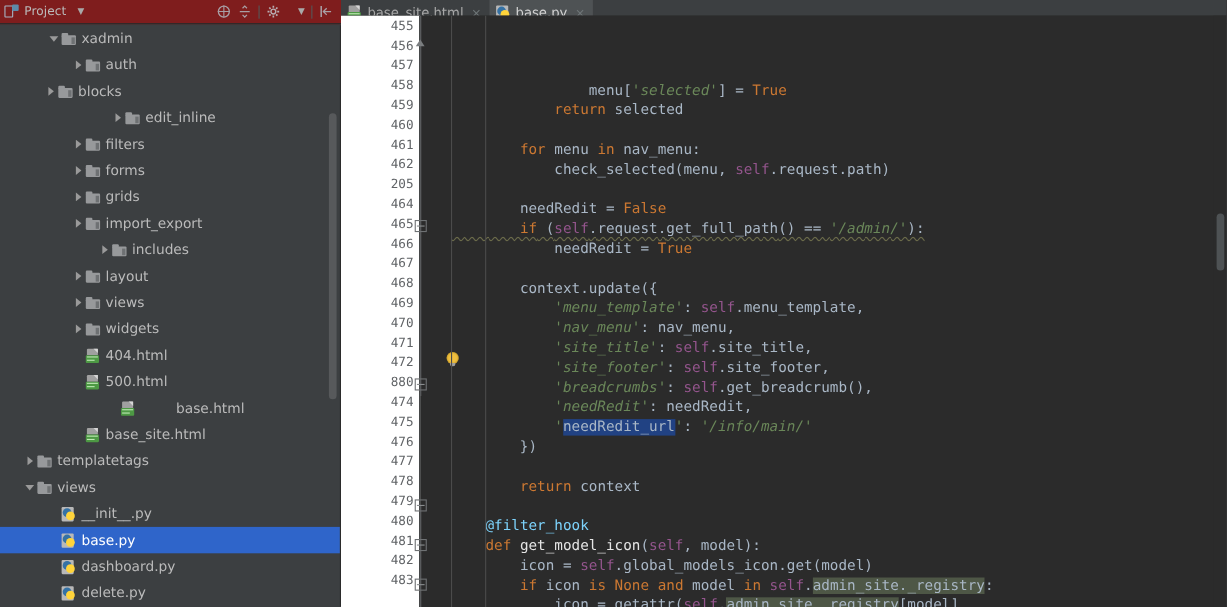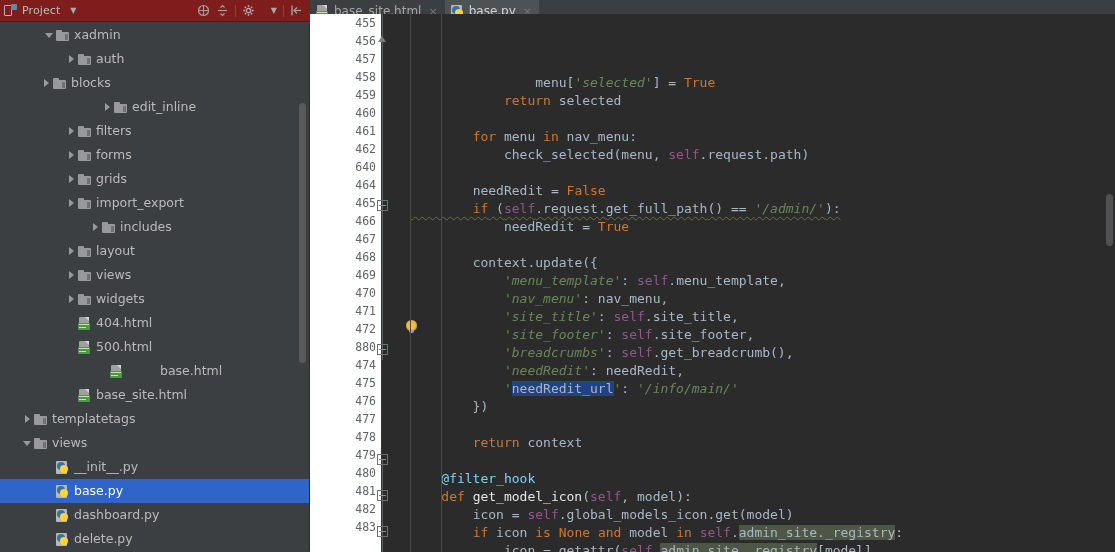--- a/index.html
+++ b/index.html
@@ -520,21 +520,21 @@
     <div class="editor">
       <div class="gutter" id="gutter">
           <div class="lnum">455</div>
           <div class="lnum">456</div>
           <div class="lnum">457</div>
           <div class="lnum">458</div>
           <div class="lnum">459</div>
           <div class="lnum">460</div>
           <div class="lnum">461</div>
           <div class="lnum">462</div>
-          <div class="lnum">640</div>
+          <div class="lnum">205</div>
           <div class="lnum">464</div>
           <div class="lnum">465</div>
           <div class="lnum">466</div>
           <div class="lnum">467</div>
           <div class="lnum">468</div>
           <div class="lnum">469</div>
           <div class="lnum">470</div>
           <div class="lnum">471</div>
           <div class="lnum">472</div>
           <div class="lnum">880</div>

